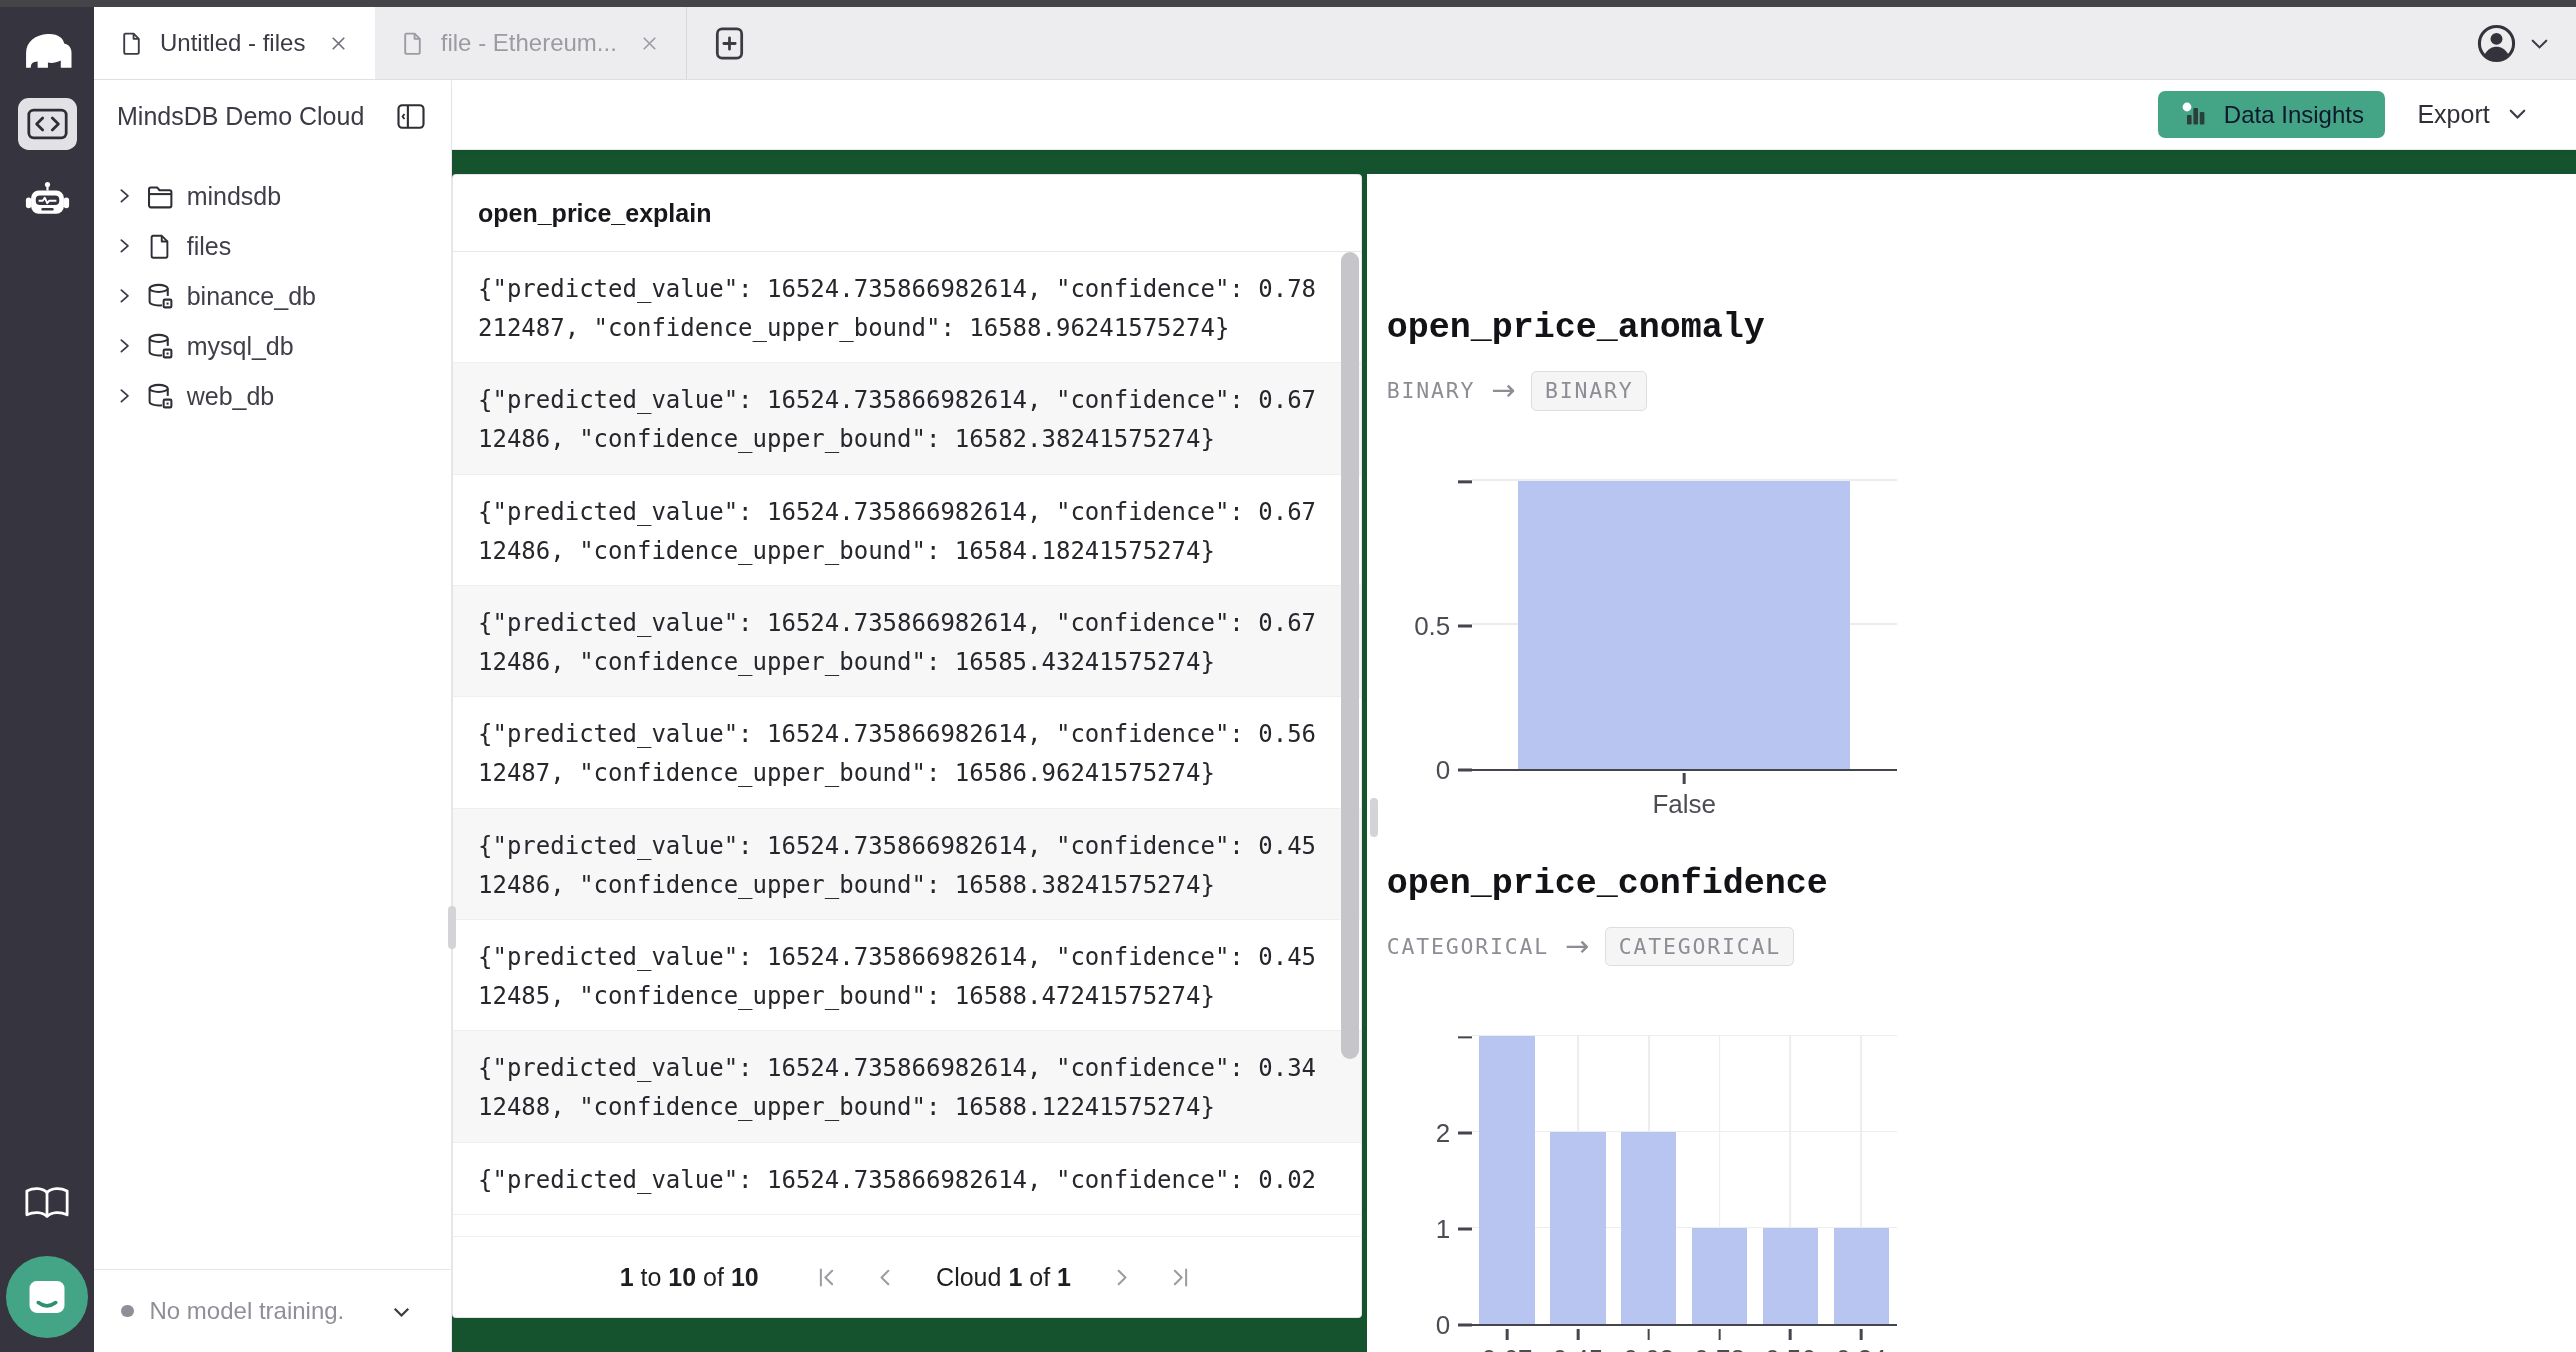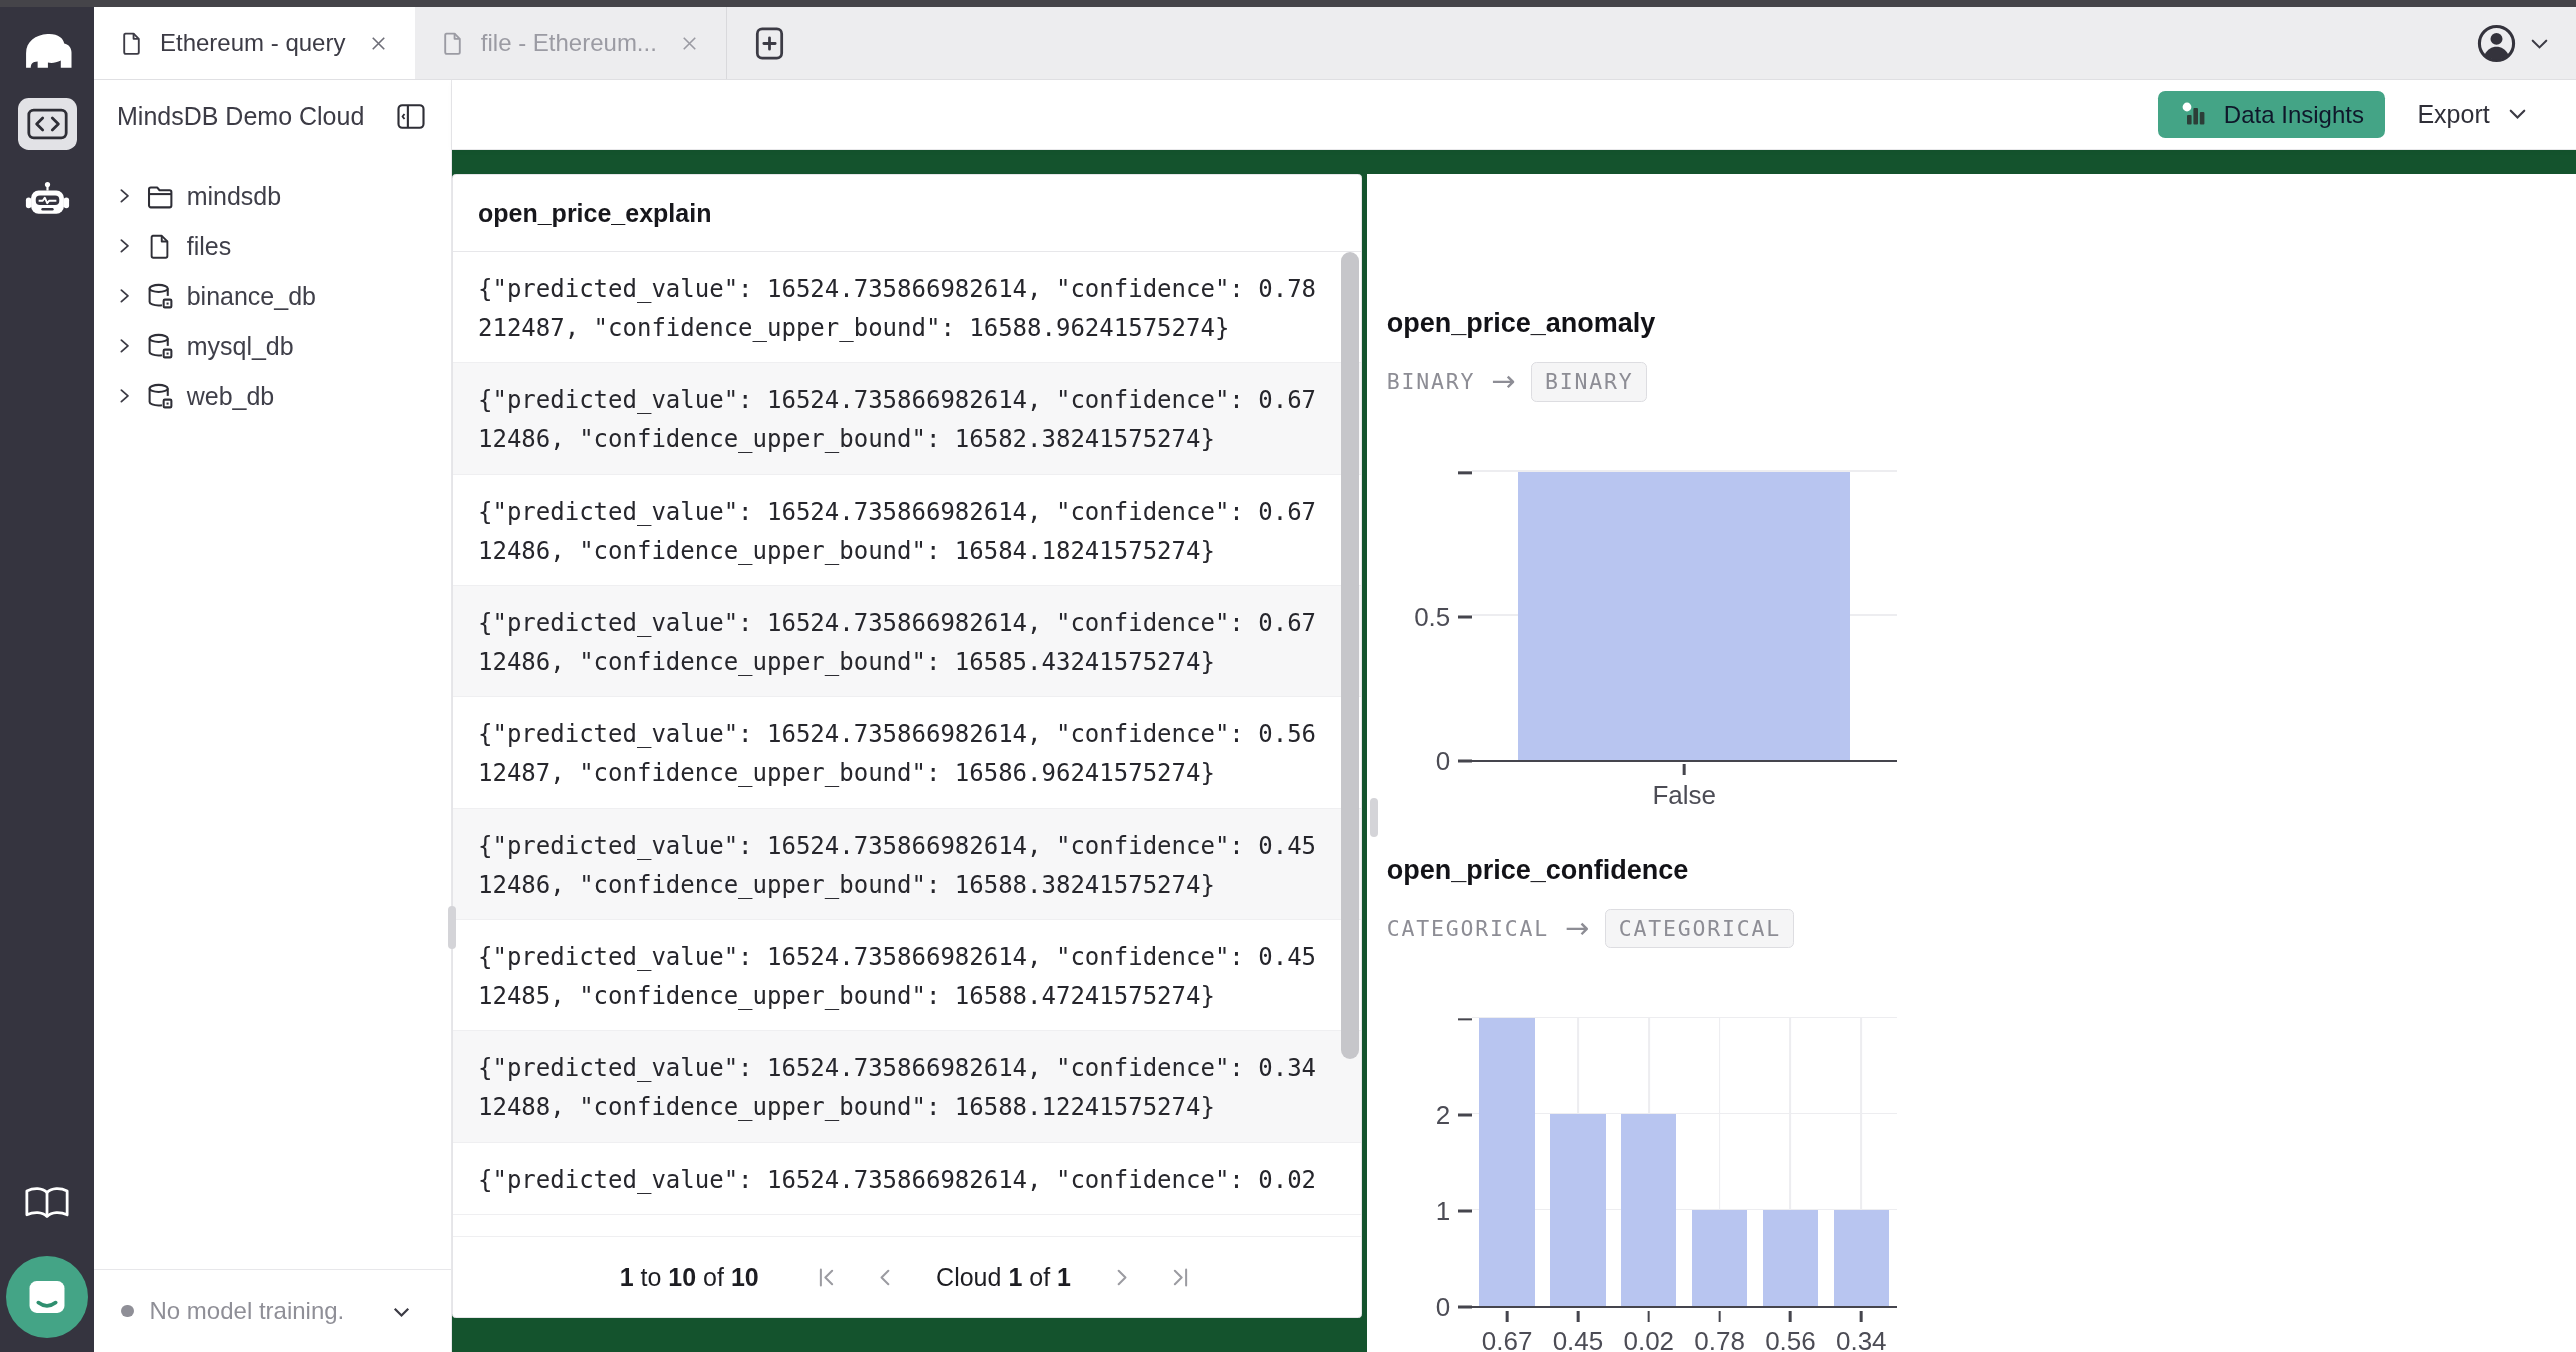--- a/index.html
+++ b/index.html
@@ -73,21 +73,21 @@
   .trow .l2 { white-space:nowrap; overflow:hidden; }
   .vscroll { position:absolute; top:0; right:1.8px; width:18px; height:82%; background:#c6c6ca; border-radius:9px; cursor:pointer; }
   .pagination { height:81px; border-top:1.8px solid #efeff1; display:flex; align-items:center; justify-content:center; gap:54px; font-size:25px; color:#1d1d22; }
   .pagination b { font-weight:700; }
   .pgroup { display:flex; align-items:center; gap:32px; color:#9b9ba1; }
   .pbtn { display:flex; align-items:center; background:none; border:none; padding:0; color:#9b9ba1; cursor:pointer; }
   .pagetext { color:#1d1d22; margin:0 5.4px; white-space:pre; }
 
   
   .insights { flex:1; background:#fff; padding:134px 0 0 19.7px; overflow:hidden; min-width:0; }
-  .insight h3 { font-size:27px; font-weight:700; color:#121217; margin:0 0 23px 0; }
+  .insight h3 { font-size:35px; font-weight:700; color:#121217; margin:0 0 23px 0;font-family:Liberation Mono, monospace; }
   .typerow { display:flex; align-items:center; gap:16px; margin-bottom:70px;
              font-family:"DejaVu Sans Mono", monospace; font-size:21.5px; letter-spacing:1.8px; color:#8d8d95; }
   .typerow .arrow { font-family:"DejaVu Sans", sans-serif; font-size:29px; letter-spacing:0; line-height:1; }
   .badge { border:1.8px solid #dddde1; background:#f5f5f6; border-radius:5.4px; padding:6.3px 12.5px; }
 
   
   .chart { padding-left:85px; margin-bottom:41px; }
   .plot { position:relative; width:425px; height:290px; border-bottom:2.7px solid #45454d; }
   .gridh { position:absolute; left:0; right:0; height:1.8px; background:#ededf0; }
   .gridv { position:absolute; top:0; bottom:0; width:1.8px; background:#ededf0; transform:translateX(-50%); }
@@ -162,21 +162,21 @@
   <div class="main-col">
 
     <div class="tabbar">
       <div class="tab active">
         <span>
           <svg width="25" height="29" viewBox="0 0 24 24" fill="none" stroke="currentColor" stroke-width="1.8" stroke-linejoin="round">
             <path d="M6 2.5h8l5 5V20.5c0 .9-.6 1.5-1.5 1.5h-11c-.9 0-1.5-.6-1.5-1.5V4c0-.9.6-1.5 1.5-1.5Z"></path>
               <path d="M14 2.5v5h5"></path>
           </svg>
         </span>
-        <span>Ethereum - query</span>
+        <span>Untitled - files</span>
         <span class="close">
           <svg width="23" height="23" viewBox="0 0 24 24" fill="none" stroke="currentColor" stroke-width="1.7">
               <path d="M6 6l12 12M18 6L6 18"></path>
             </svg>
         </span>
       </div>
       <div class="tab inactive">
         <span>
           <svg width="25" height="29" viewBox="0 0 24 24" fill="none" stroke="currentColor" stroke-width="1.8" stroke-linejoin="round">
             <path d="M6 2.5h8l5 5V20.5c0 .9-.6 1.5-1.5 1.5h-11c-.9 0-1.5-.6-1.5-1.5V4c0-.9.6-1.5 1.5-1.5Z"></path>

